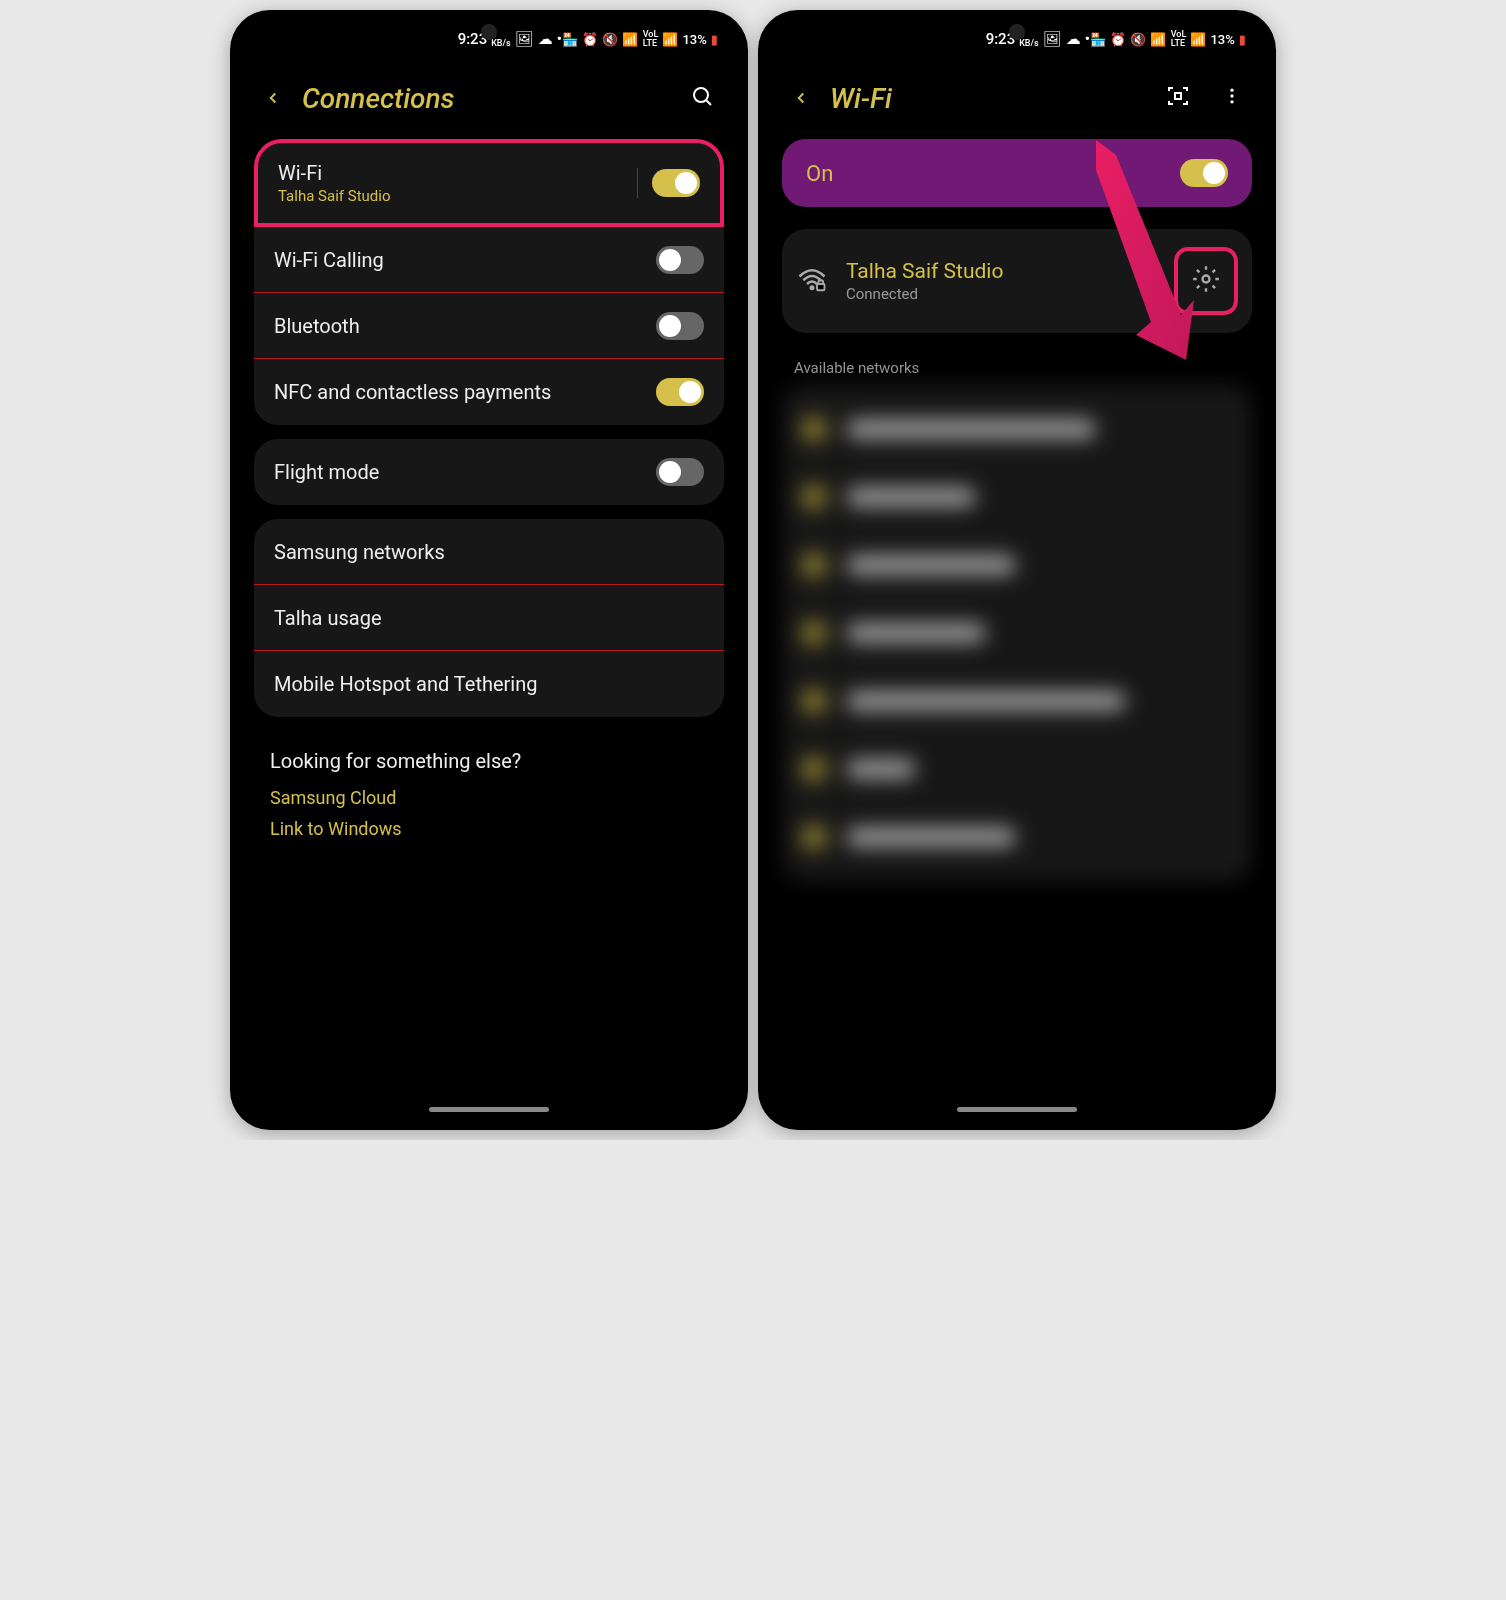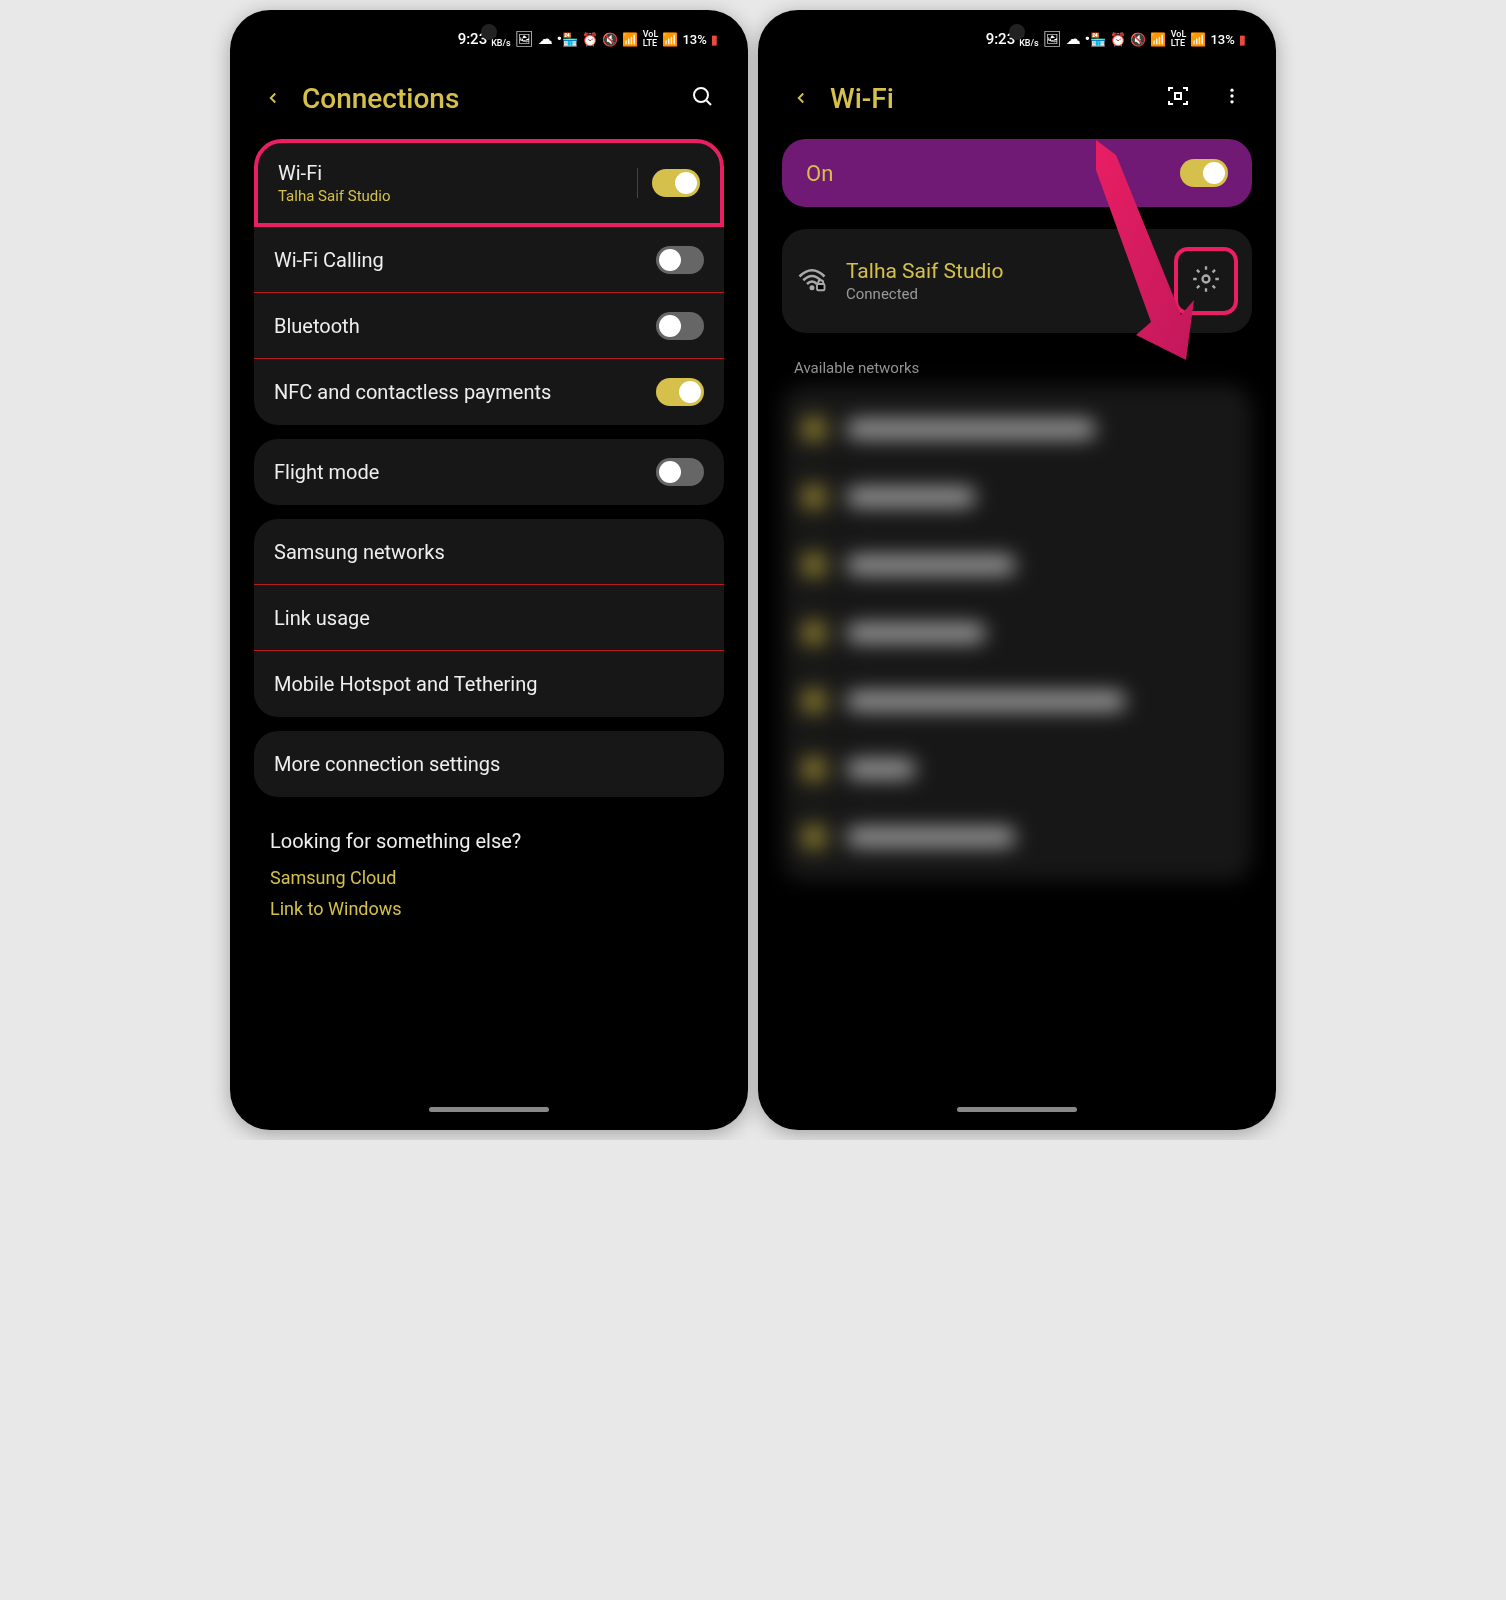--- a/index.html
+++ b/index.html
@@ -57,20 +57,21 @@
   .back-icon {
     color: #d4c04a;
     font-size: 24px;
     cursor: pointer;
   }
   .header-title {
     color: #d4c04a;
     font-size: 28px;
     font-weight: 500;
     flex: 1;
+    font-style: italic;
   }
   .header-icon {
     color: #fff;
     font-size: 22px;
     cursor: pointer;
     margin-left: 12px;
   }
   .card {
     background: #171717;
     border-radius: 24px;
@@ -267,32 +268,27 @@
           </div>
         <div class="toggle off"></div>
       </div>
     </div>
 
     <div class="card">
       <div class="row">
         <div class="row-title">Samsung networks</div>
       </div>
       <div class="row">
-        <div class="row-title">Link usage</div>
+        <div class="row-title">Talha usage</div>
       </div>
       <div class="row">
         <div class="row-title">Mobile Hotspot and Tethering</div>
       </div>
     </div>
 
-    <div class="card">
-      <div class="row">
-        <div class="row-title">More connection settings</div>
-      </div>
-    </div>
 
     <div class="plain-section">
       <div class="plain-title">Looking for something else?</div>
       <div class="link-text">Samsung Cloud</div>
       <div class="link-text">Link to Windows</div>
     </div>
 
     <div class="nav-bar"></div>
   </div>
 </div>

